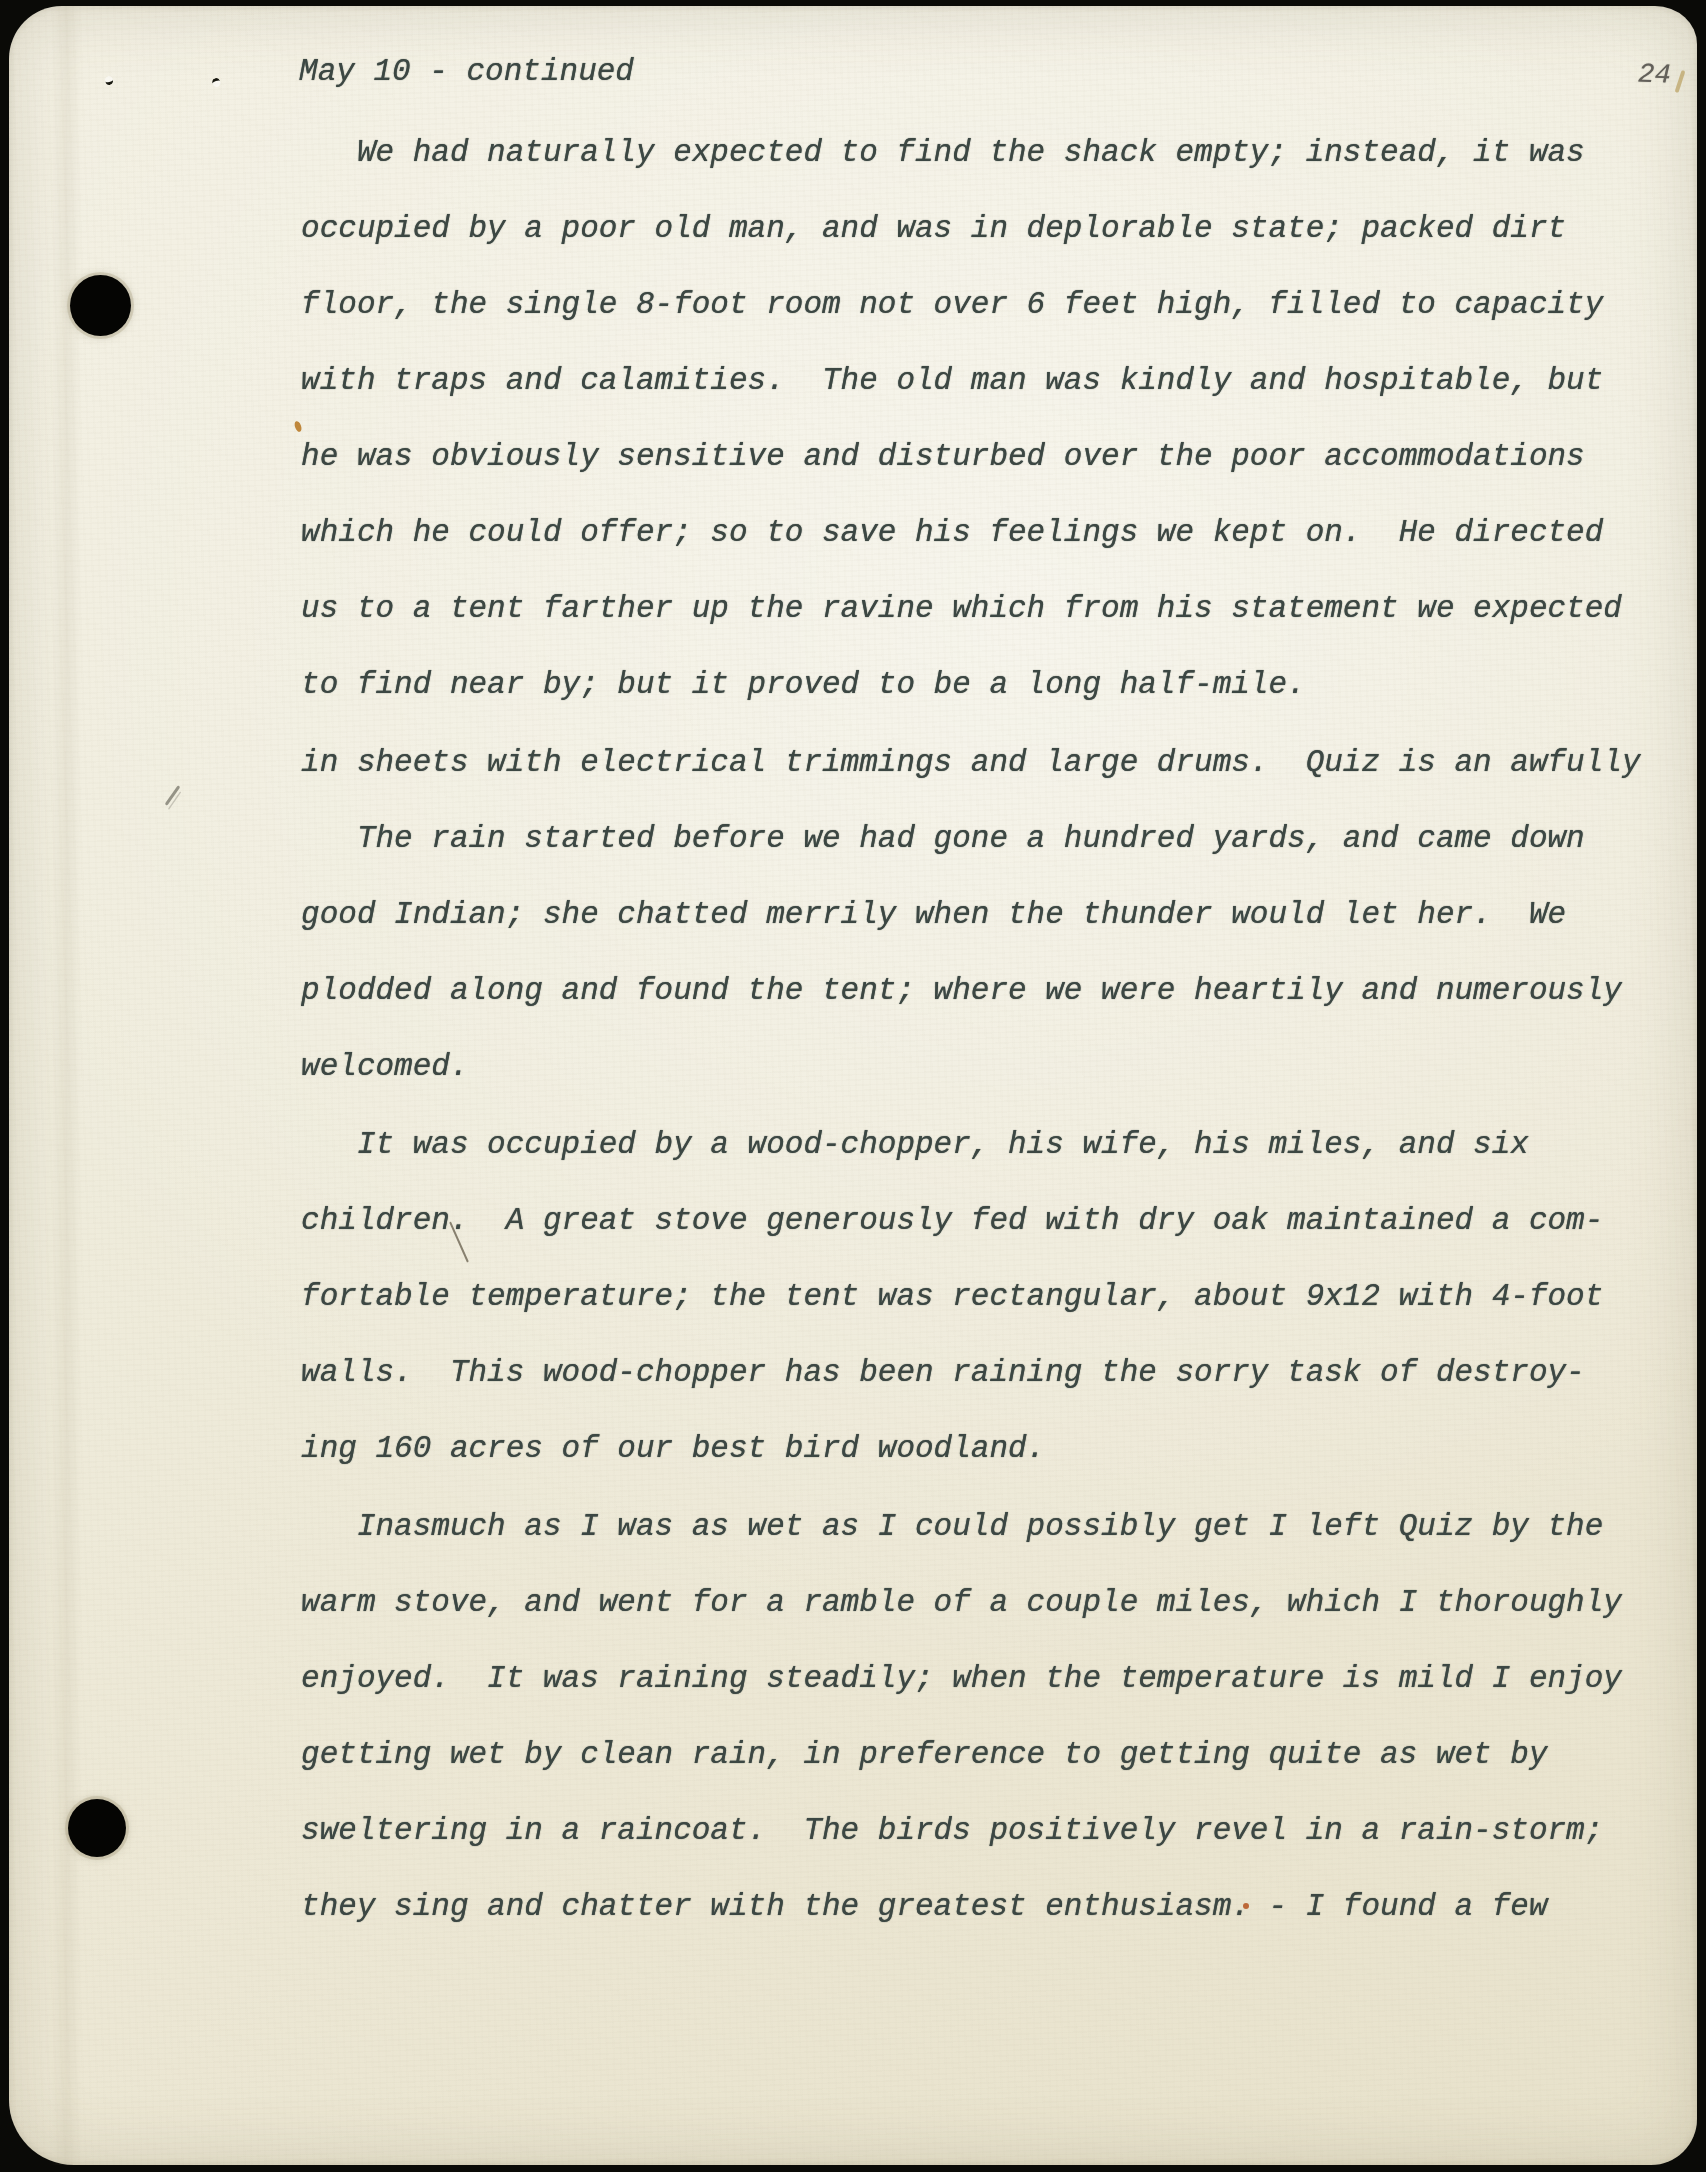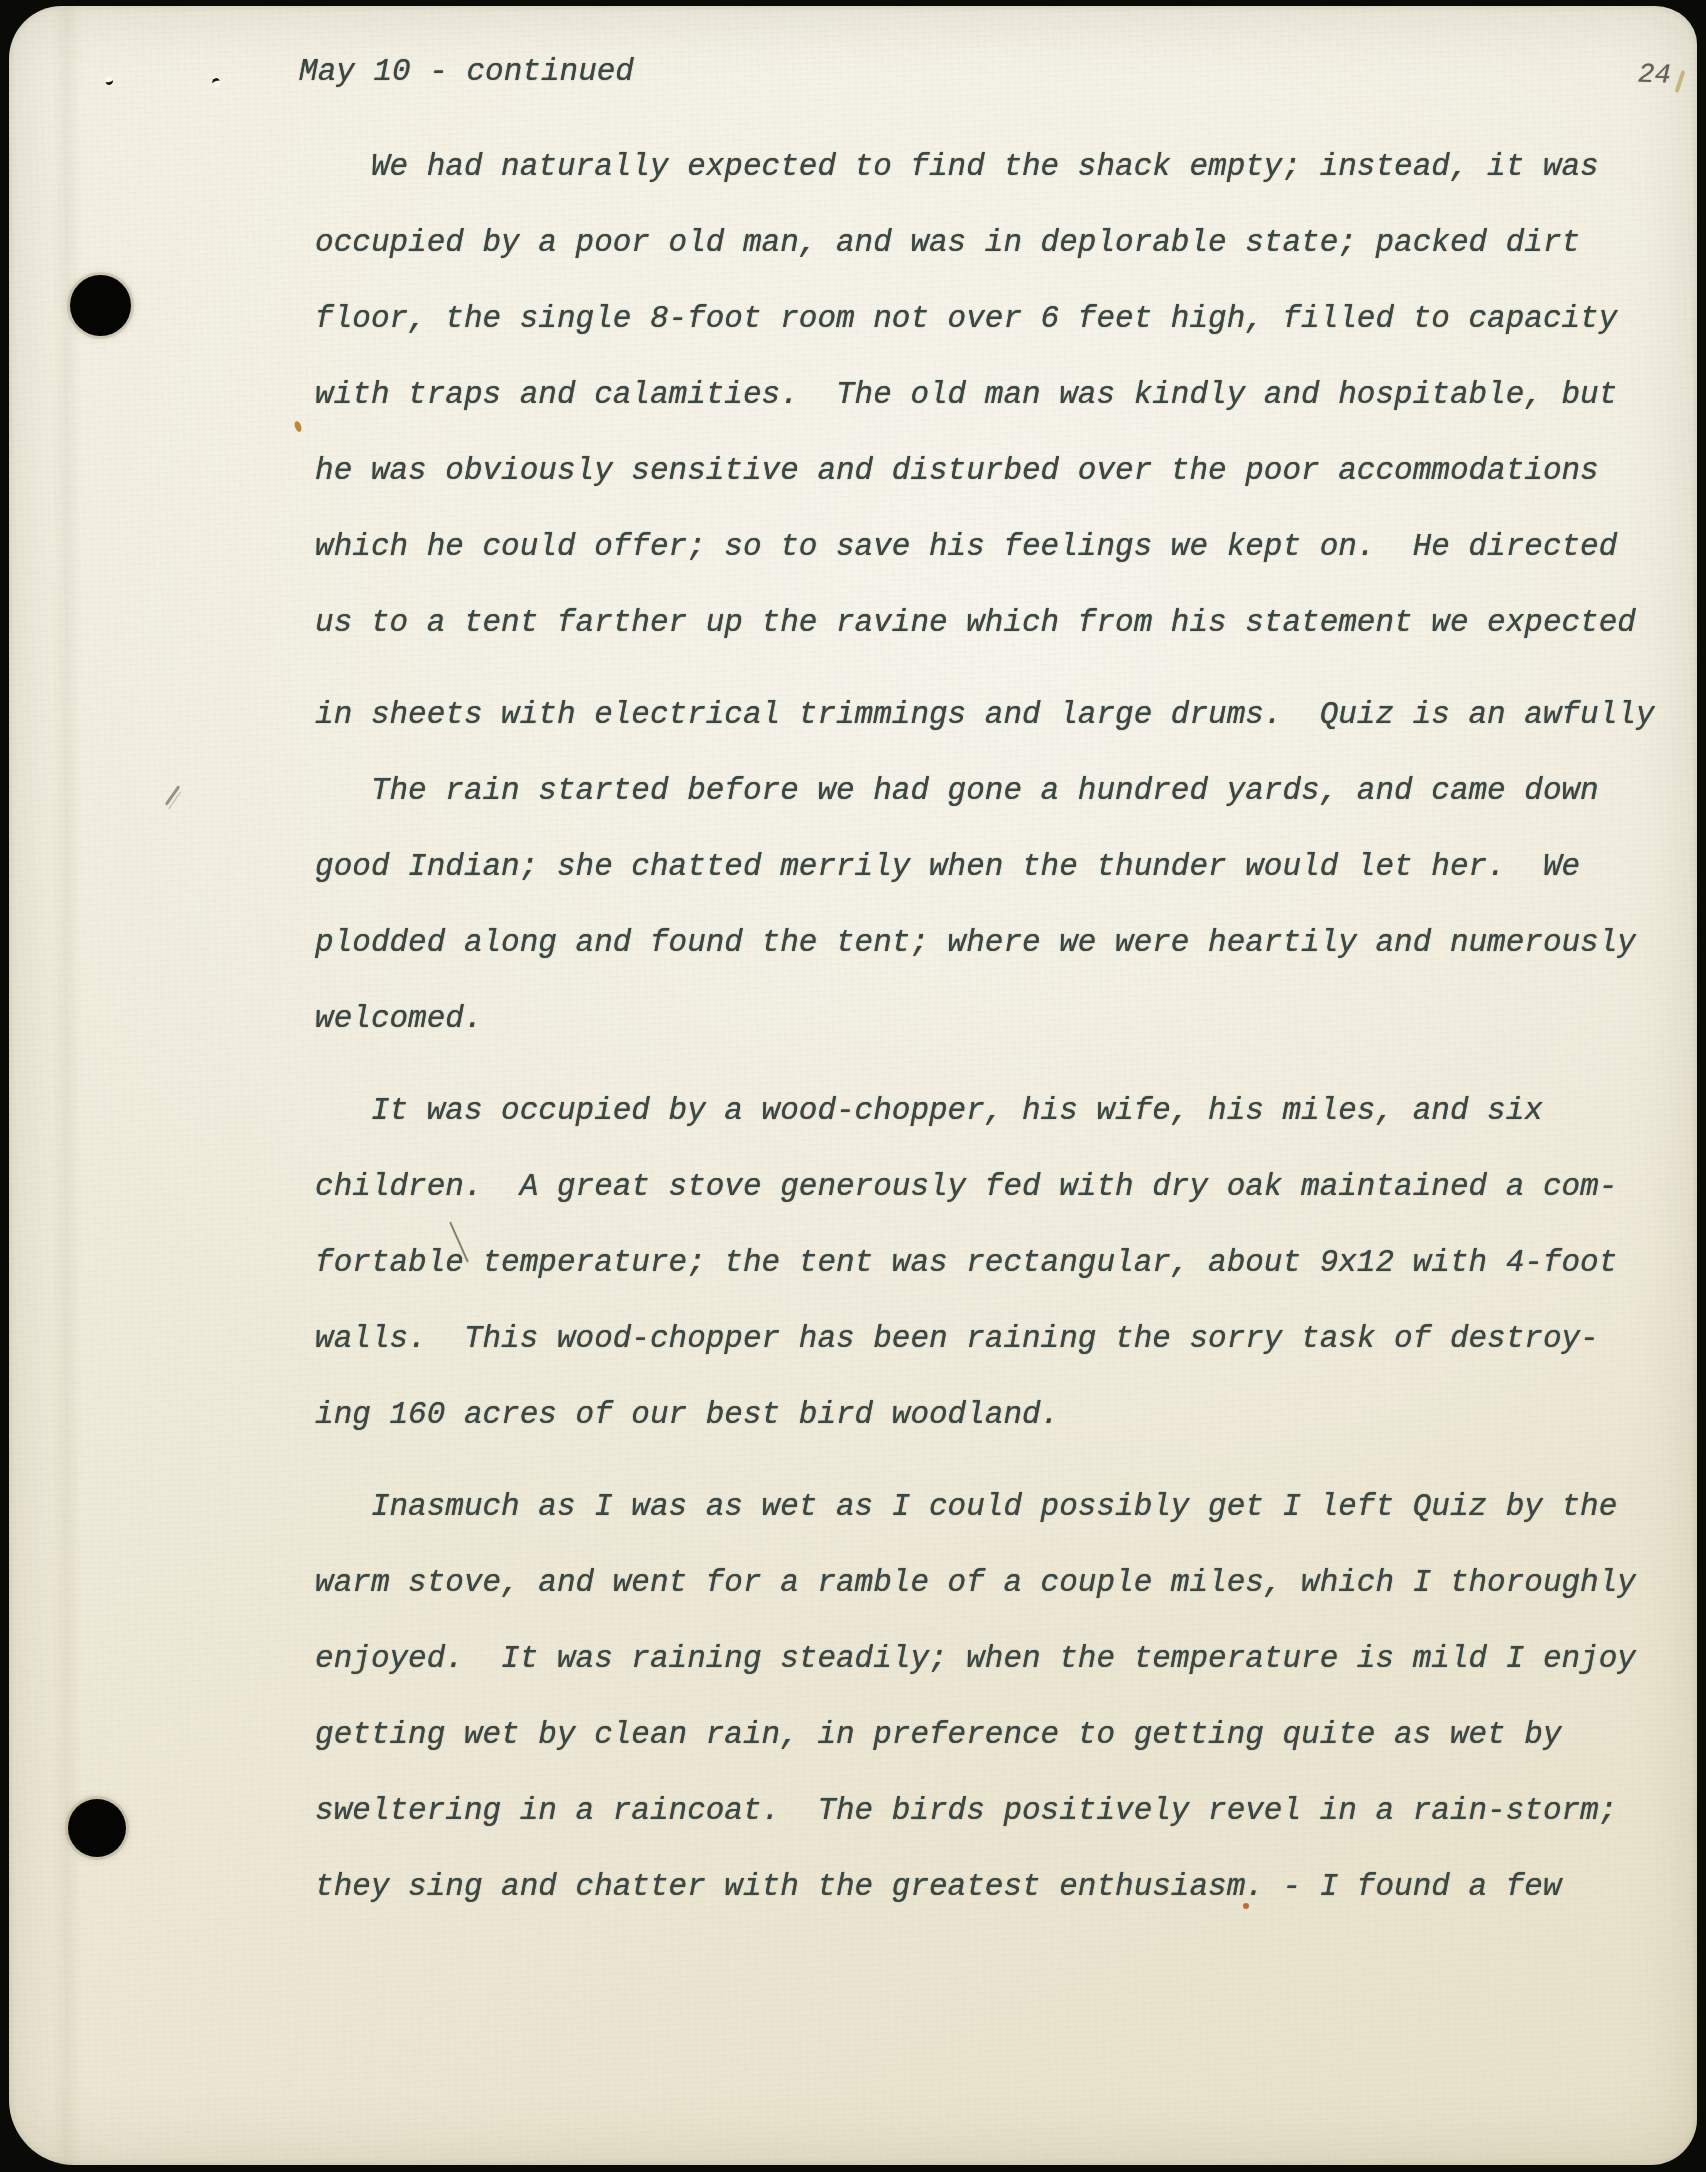--- a/index.html
+++ b/index.html
@@ -35,21 +35,21 @@
     position:absolute;left:1629px;top:55px;
     font-size:27.4px;line-height:27.4px;color:#63605a;
     text-shadow:0 0 1.1px rgba(99,96,90,0.6);
     transform:rotate(2deg);white-space:pre;
   }
   .tick{
     position:absolute;left:1669px;top:64px;width:3.8px;height:23px;
     background:rgba(185,160,95,0.7);border-radius:2.3px;transform:rotate(18deg);
   }
   .text-body{position:absolute;left:290px;top:129px;width:1371px;}
-  .para{margin:16px;padding:0;}
+  .para{margin:2px;padding:0;}
   .line{
     height:76px;font-size:31px;line-height:31px;white-space:pre;
     letter-spacing:0;
   }
   .punch-hole{
     position:absolute;border-radius:50%;background:#050503;
     box-shadow:0 0 0 3px rgba(150,140,105,0.25), 0 0 9.1px rgba(110,100,70,0.35);
   }
   .hole-top{left:61px;top:269px;width:61px;height:61px;}
   .hole-bottom{left:59px;top:1793px;width:58px;height:58px;}
@@ -96,20 +96,21 @@
 
     <div class="text-body typed">
       <div class="para">
         <div class="line">   We had naturally expected to find the shack empty; instead, it was</div>
         <div class="line">occupied by a poor old man, and was in deplorable state; packed dirt</div>
         <div class="line">floor, the single 8-foot room not over 6 feet high, filled to capacity</div>
         <div class="line">with traps and calamities.  The old man was kindly and hospitable, but</div>
         <div class="line">he was obviously sensitive and disturbed over the poor accommodations</div>
         <div class="line">which he could offer; so to save his feelings we kept on.  He directed</div>
         <div class="line">us to a tent farther up the ravine which from his statement we expected</div>
+        <div class="line">to find near by; but it proved to be a long half-mile.</div>
       </div>
       <div class="para">
         <div class="line">in sheets with electrical trimmings and large drums.  Quiz is an awfully</div>
         <div class="line">   The rain started before we had gone a hundred yards, and came down</div>
         <div class="line">good Indian; she chatted merrily when the thunder would let her.  We</div>
         <div class="line">plodded along and found the tent; where we were heartily and numerously</div>
         <div class="line">welcomed.</div>
       </div>
       <div class="para">
         <div class="line">   It was occupied by a wood-chopper, his wife, his miles, and six</div>

